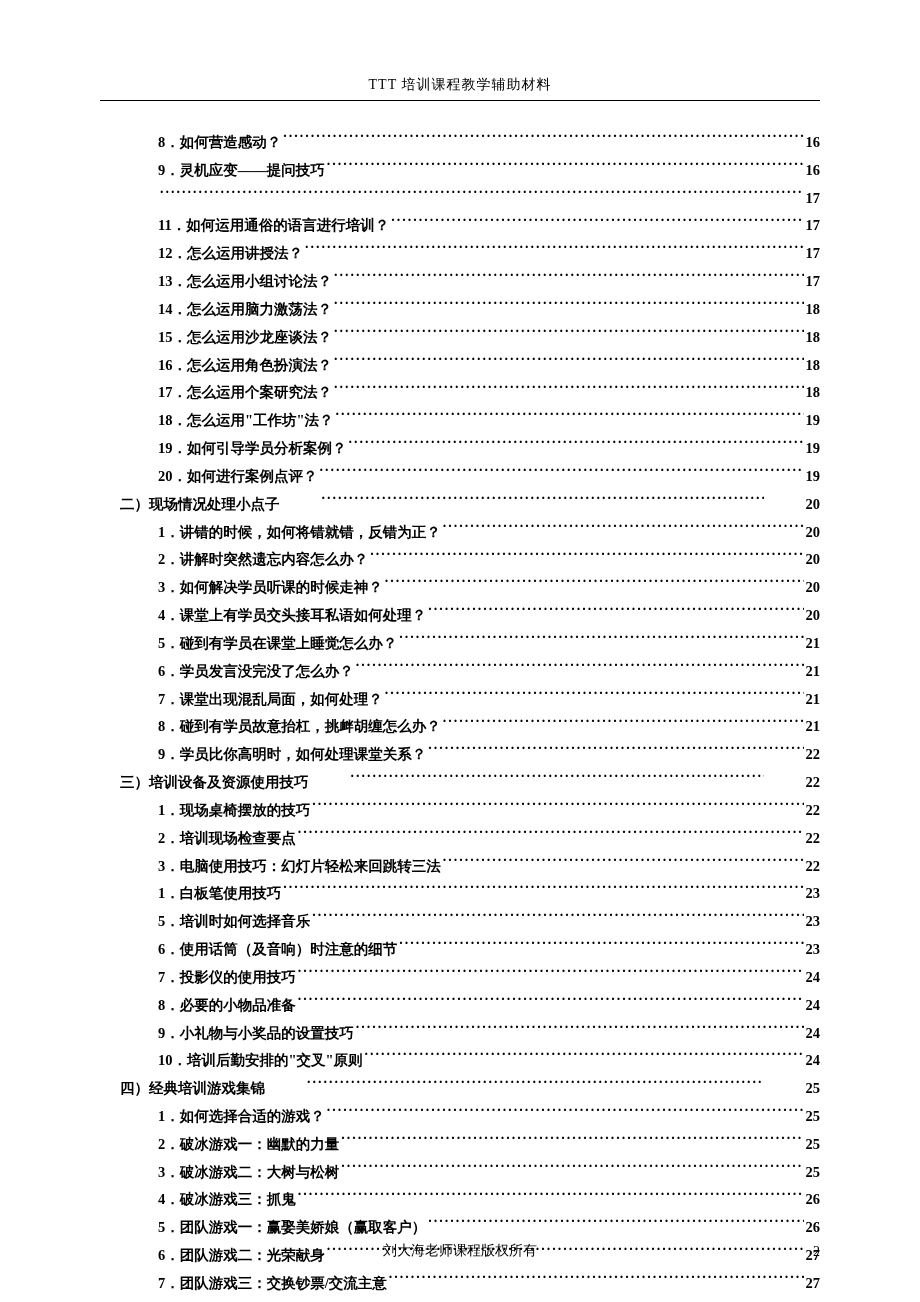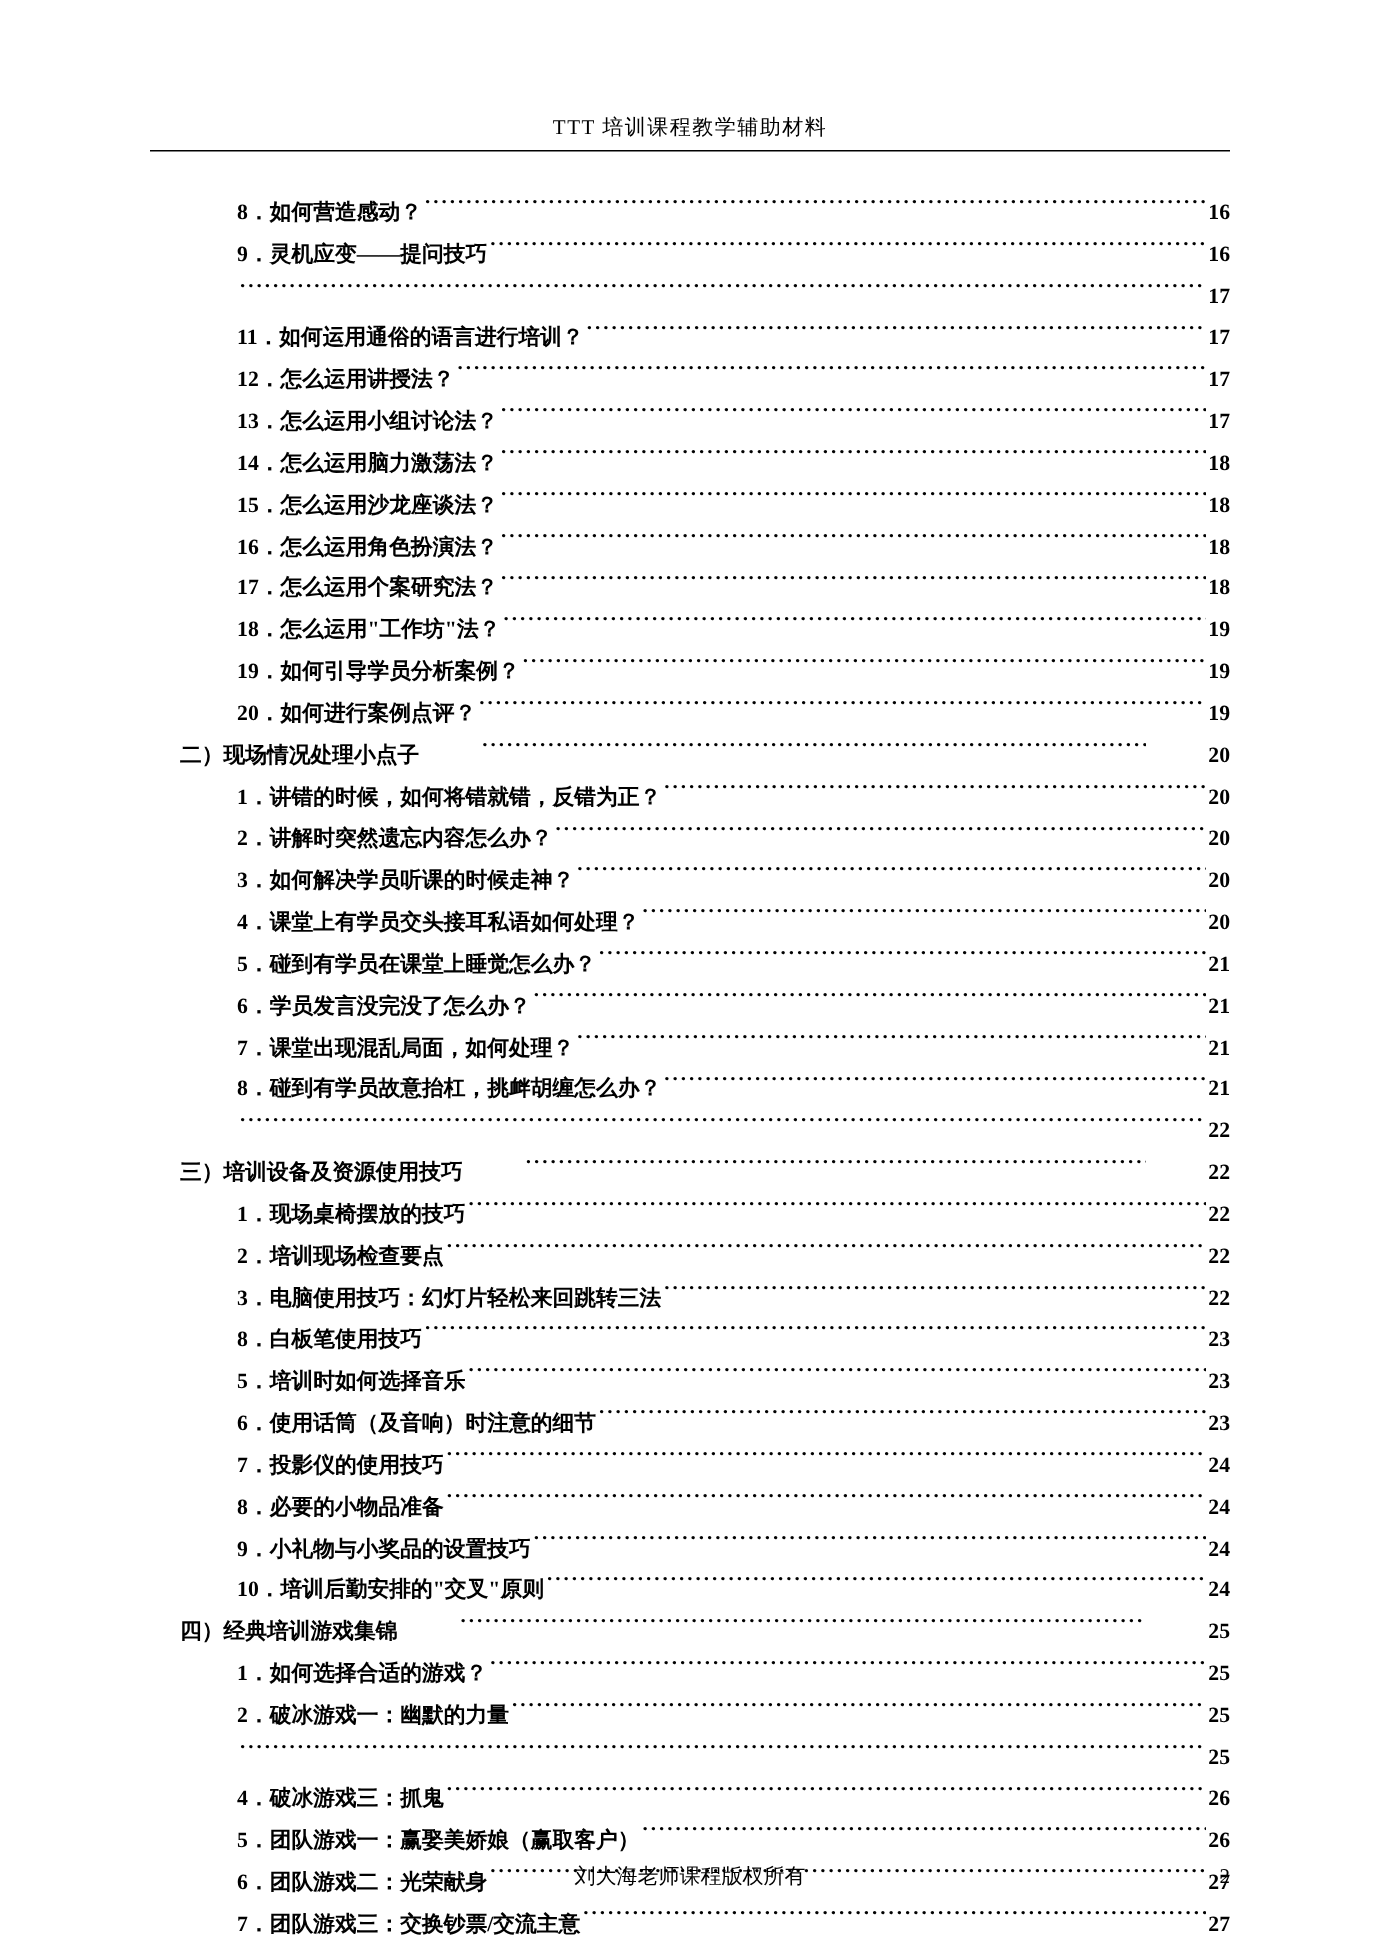--- a/index.html
+++ b/index.html
@@ -190,20 +190,21 @@
         <span class="toc-label">7．课堂出现混乱局面，如何处理？</span>
         <span class="toc-leader"></span>
         <span class="toc-page">21</span>
       </div>
       <div class="toc-row indent-item">
         <span class="toc-label">8．碰到有学员故意抬杠，挑衅胡缠怎么办？</span>
         <span class="toc-leader"></span>
         <span class="toc-page">21</span>
       </div>
       <div class="toc-row indent-item">
+        <span class="toc-label">9．学员比你高明时，如何处理课堂关系？</span>
         <span class="toc-leader"></span>
         <span class="toc-page">22</span>
       </div>
       <div class="toc-row indent-section">
         <span class="toc-label">三）培训设备及资源使用技巧</span>
         <span class="toc-leader"></span>
         <span class="toc-page">22</span>
       </div>
       <div class="toc-row indent-item">
         <span class="toc-label">1．现场桌椅摆放的技巧</span>
@@ -214,21 +215,21 @@
         <span class="toc-label">2．培训现场检查要点</span>
         <span class="toc-leader"></span>
         <span class="toc-page">22</span>
       </div>
       <div class="toc-row indent-item">
         <span class="toc-label">3．电脑使用技巧：幻灯片轻松来回跳转三法</span>
         <span class="toc-leader"></span>
         <span class="toc-page">22</span>
       </div>
       <div class="toc-row indent-item">
-        <span class="toc-label">8．白板笔使用技巧</span>
+        <span class="toc-label">1．白板笔使用技巧</span>
         <span class="toc-leader"></span>
         <span class="toc-page">23</span>
       </div>
       <div class="toc-row indent-item">
         <span class="toc-label">5．培训时如何选择音乐</span>
         <span class="toc-leader"></span>
         <span class="toc-page">23</span>
       </div>
       <div class="toc-row indent-item">
         <span class="toc-label">6．使用话筒（及音响）时注意的细节</span>
@@ -264,20 +265,21 @@
         <span class="toc-label">1．如何选择合适的游戏？</span>
         <span class="toc-leader"></span>
         <span class="toc-page">25</span>
       </div>
       <div class="toc-row indent-item">
         <span class="toc-label">2．破冰游戏一：幽默的力量</span>
         <span class="toc-leader"></span>
         <span class="toc-page">25</span>
       </div>
       <div class="toc-row indent-item">
+        <span class="toc-label">3．破冰游戏二：大树与松树</span>
         <span class="toc-leader"></span>
         <span class="toc-page">25</span>
       </div>
       <div class="toc-row indent-item">
         <span class="toc-label">4．破冰游戏三：抓鬼</span>
         <span class="toc-leader"></span>
         <span class="toc-page">26</span>
       </div>
       <div class="toc-row indent-item">
         <span class="toc-label">5．团队游戏一：赢娶美娇娘（赢取客户）</span>

